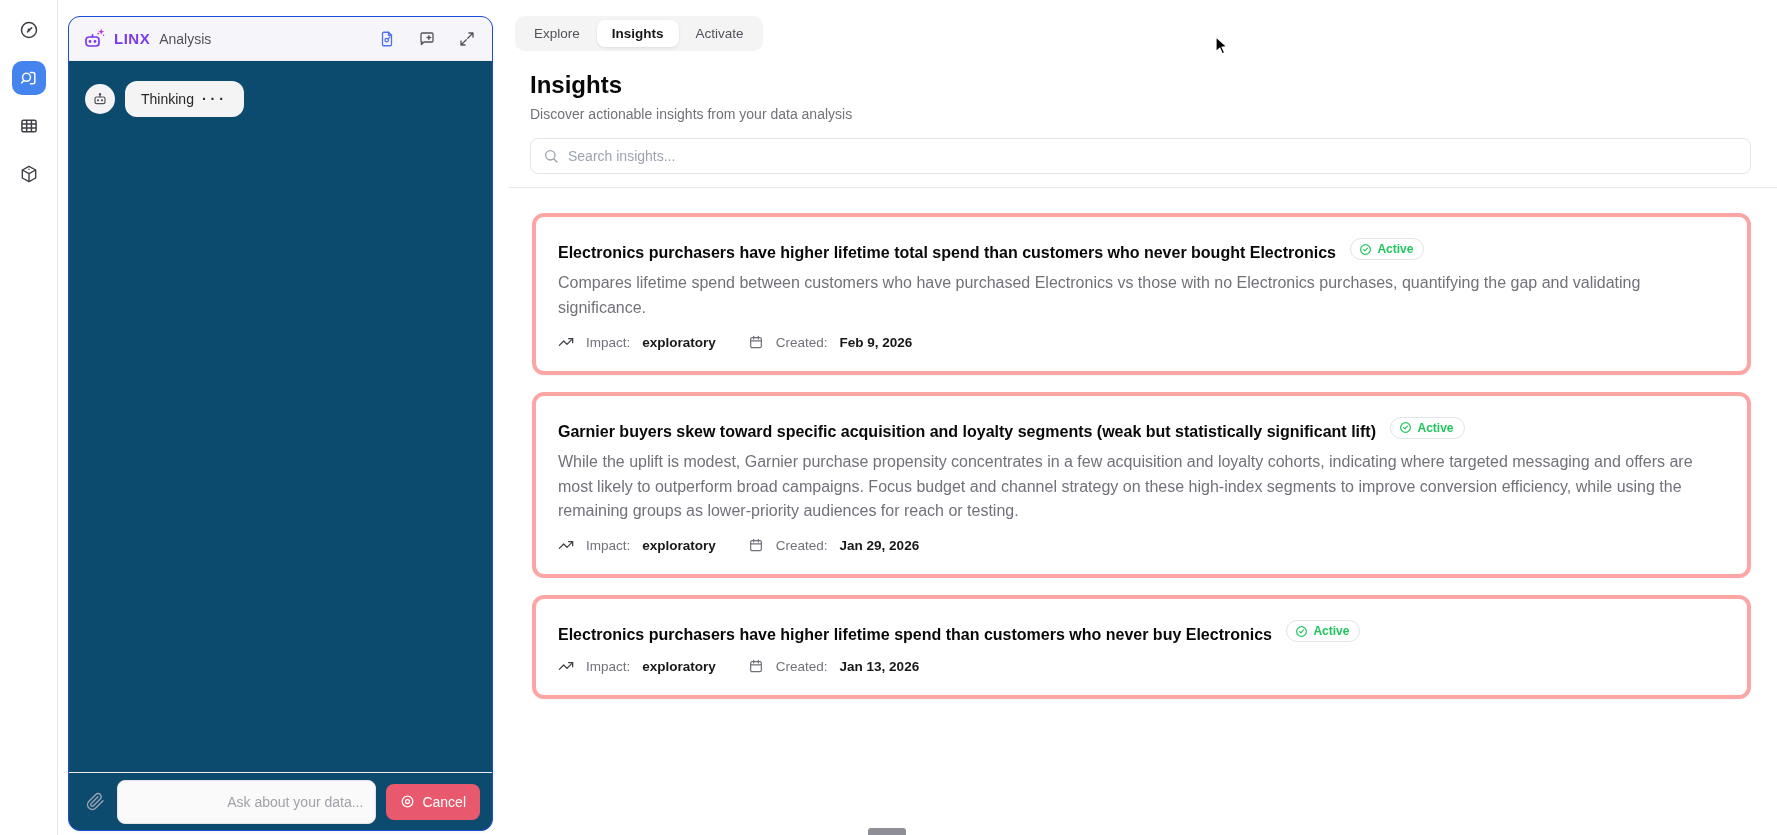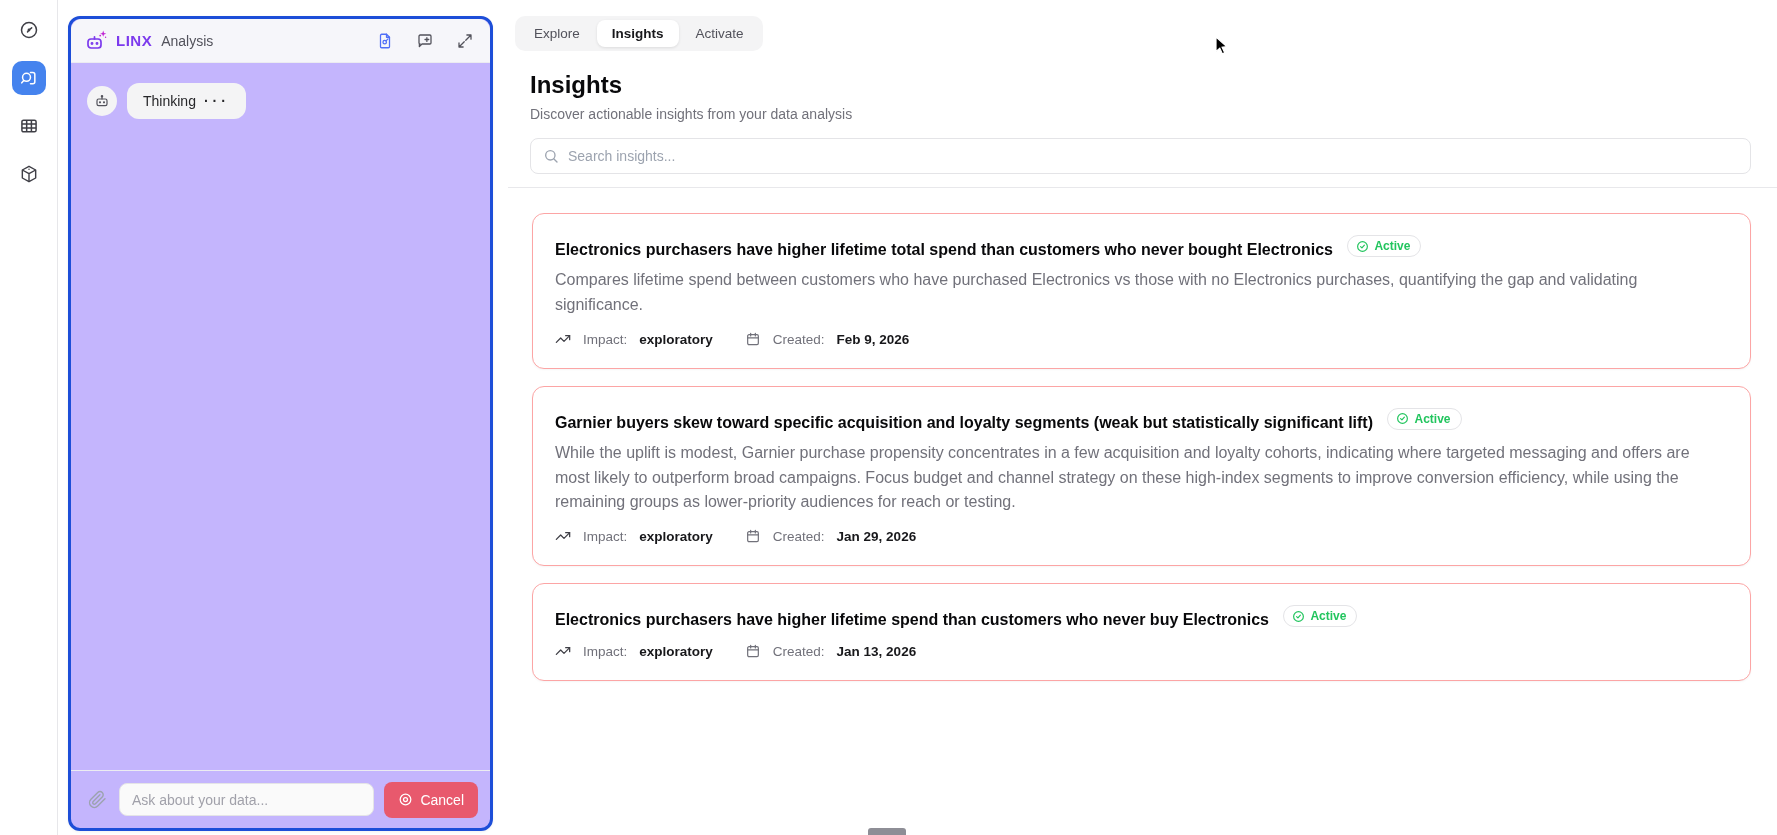--- a/index.html
+++ b/index.html
@@ -10,22 +10,22 @@
   .rail { position:absolute; left:0; top:0; width:58px; height:835px; background:#fff;
     border-right:1px solid #e7e7ea; display:flex; flex-direction:column; align-items:center;
     padding-top:13px; gap:14px; z-index:5; }
   .rail-btn { width:34px; height:34px; display:flex; align-items:center; justify-content:center;
     border-radius:10px; color:#3f3f46; cursor:pointer; }
   .rail-btn.active { background:#4583ee; color:#fff; }
   .rail-btn svg { width:20px; height:20px; }
   .rail-btn.active svg { width:19px; height:19px; }
 
   
-  .panel { position:absolute; left:68px; top:16px; width:425px; height:815px; background:#c4b5fd;
-    border:3px solid #1d4ed8; border-radius:12px; box-shadow:0 1px 3px rgba(0,0,0,.06);
+  .panel { position:absolute; left:68px; top:16px; width:425px; height:815px; background:#0c4a6e;
+    border:1px solid #1d4ed8; border-radius:12px; box-shadow:0 1px 3px rgba(0,0,0,.06);
     display:flex; flex-direction:column; z-index:4; }
   .panel-header { height:44px; background:#f6f6fa; border-bottom:1px solid #ececf1;
     border-radius:11px 11px 0 0; display:flex; align-items:center; padding:0 14px; gap:7px; }
   .logo-icon svg { width:24px; height:24px; display:block; }
   .linx-text { font-size:15px; font-weight:800; color:#7c3aed; letter-spacing:.5px; }
   .panel-title { font-size:14px; color:#52525b; margin-left:2px; }
   .header-spacer { flex:1; }
   .hicon { width:22px; height:22px; display:flex; align-items:center; justify-content:center;
     cursor:pointer; margin-left:11px; }
   .hicon svg { width:18px; height:18px; }
@@ -39,23 +39,23 @@
   .avatar svg { width:16px; height:16px; }
   .bubble { background:#f4f4f5; border-radius:12px; padding:10px 16px; font-size:14px;
     color:#27272a; display:flex; align-items:center; gap:8px; }
   .dots { letter-spacing:4px; font-weight:700; color:#27272a; }
 
   .composer { height:58px; border-top:1px solid #ececf1; display:flex; align-items:center;
     padding:0 12px 0 14px; gap:10px; }
   .clip-btn { width:24px; height:24px; color:#9ca3af; display:flex; align-items:center;
     justify-content:center; cursor:pointer; }
   .clip-btn svg { width:19px; height:19px; }
-  .ask-input { flex:1; height:33px; background:#fafafa; border:1px solid #e4e4e7;
+  .ask-input { flex:1; height:44px; background:#fafafa; border:1px solid #e4e4e7;
     border-radius:8px; padding:8px 12px; font-size:14px; color:#18181b; outline:none;
-    font-family:inherit; }
+    font-family:inherit;text-align:right; }
   .ask-input::placeholder { color:#a1a1aa; }
   .cancel-btn { height:36px; padding:0 14px; background:#e8596d; border:none; border-radius:8px;
     color:#fff; font-size:14px; font-weight:500; display:flex; align-items:center; gap:7px;
     cursor:pointer; font-family:inherit; }
   .cancel-btn svg { width:15px; height:15px; }
 
   
   .main { position:absolute; left:508px; top:0; width:1269px; height:613px; }
   .tabbar { margin:16px 0 0 7px; display:inline-flex; background:#f4f4f5; border-radius:10px;
     padding:4px; gap:2px; }
@@ -69,21 +69,21 @@
   .page-subtitle { font-size:14px; color:#71717a; margin-top:7px; }
   .search-box { margin-top:16px; height:36px; border:1px solid #e4e4e7; border-radius:8px;
     background:#fff; display:flex; align-items:center; padding:0 12px; gap:9px; }
   .search-box svg { width:16px; height:16px; color:#9ca3af; flex:0 0 auto; }
   .search-input { border:none; outline:none; flex:1; font-size:14px; color:#18181b;
     background:transparent; font-family:inherit; }
   .search-input::placeholder { color:#9ca3af; }
   .main-divider { border-bottom:1px solid #e8e8eb; margin-top:13px; }
 
   .cards { padding:25px 26px 0 24px; display:flex; flex-direction:column; gap:17px; }
-  .card { background:#fff; border:1px solid #fca5a5; border-radius:12px; padding:21px 22px;
+  .card { background:#fff; border:4px solid #fca5a5; border-radius:12px; padding:21px 22px;
     box-shadow:0 1px 2px rgba(0,0,0,.04); cursor:pointer; }
   .card-title { font-size:16px; font-weight:700; color:#09090b; line-height:1.35; }
   .badge { display:inline-flex; align-items:center; gap:5px; border:1px solid #e4e4e7;
     background:#fff; border-radius:999px; padding:3px 10px 3px 8px; font-size:12px;
     font-weight:600; color:#22c55e; margin-left:10px; vertical-align:2px; white-space:nowrap; }
   .badge svg { width:13px; height:13px; }
   .card-desc { font-size:16px; color:#71717a; line-height:1.55; margin-top:8px; }
   .card-meta { display:flex; align-items:center; gap:32px; margin-top:13px; }
   .meta-item { display:flex; align-items:flex-end; gap:12px; font-size:13.5px; }
   .meta-item svg { width:16px; height:16px; }

